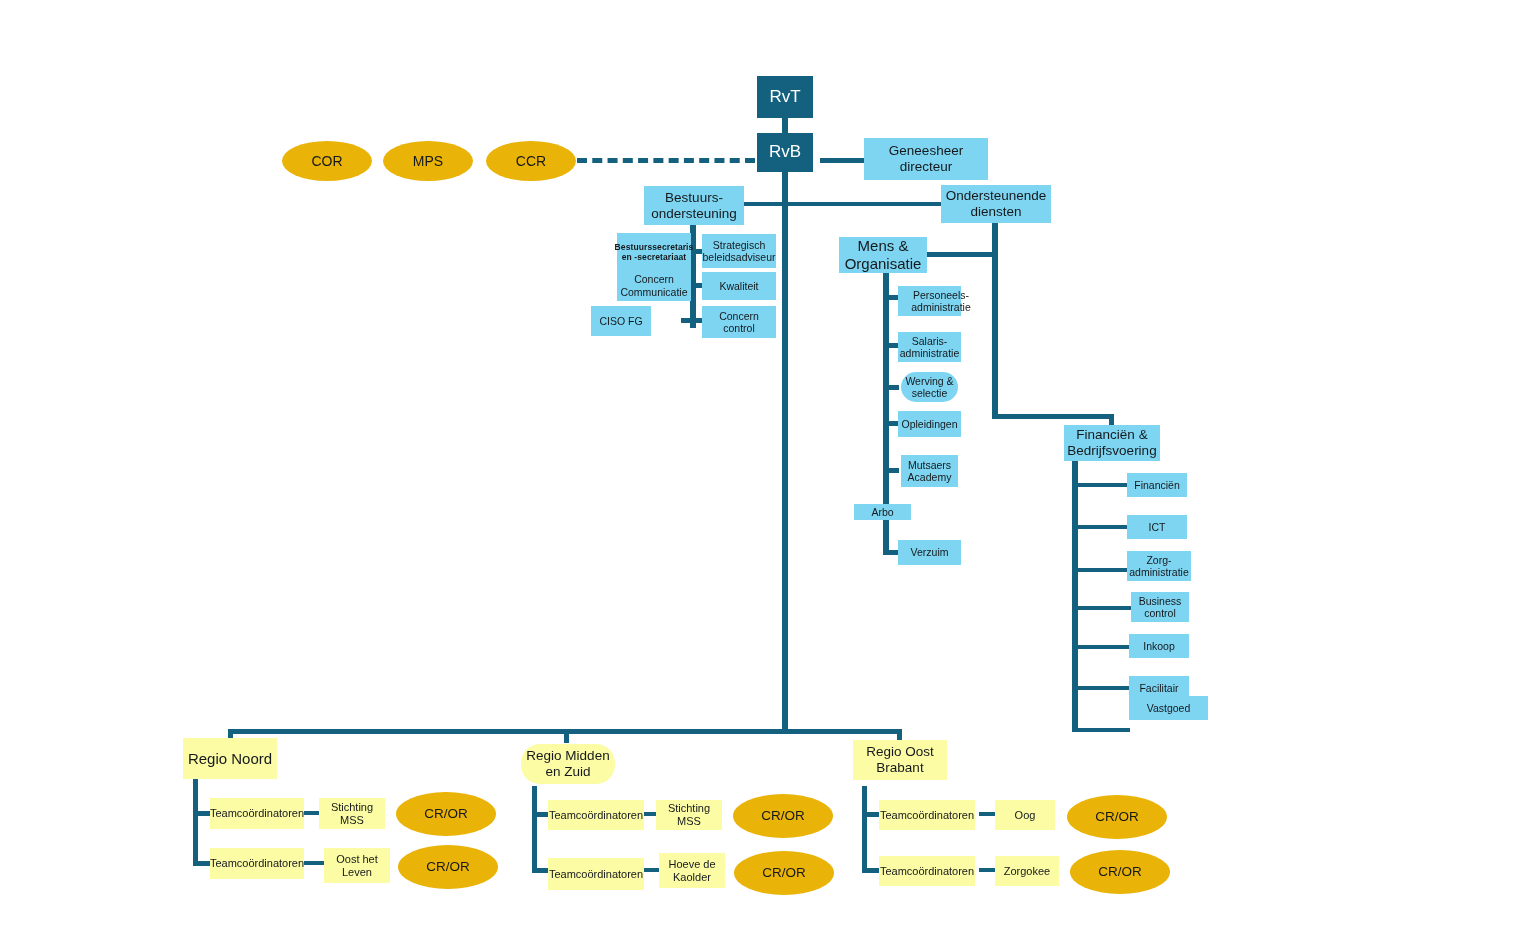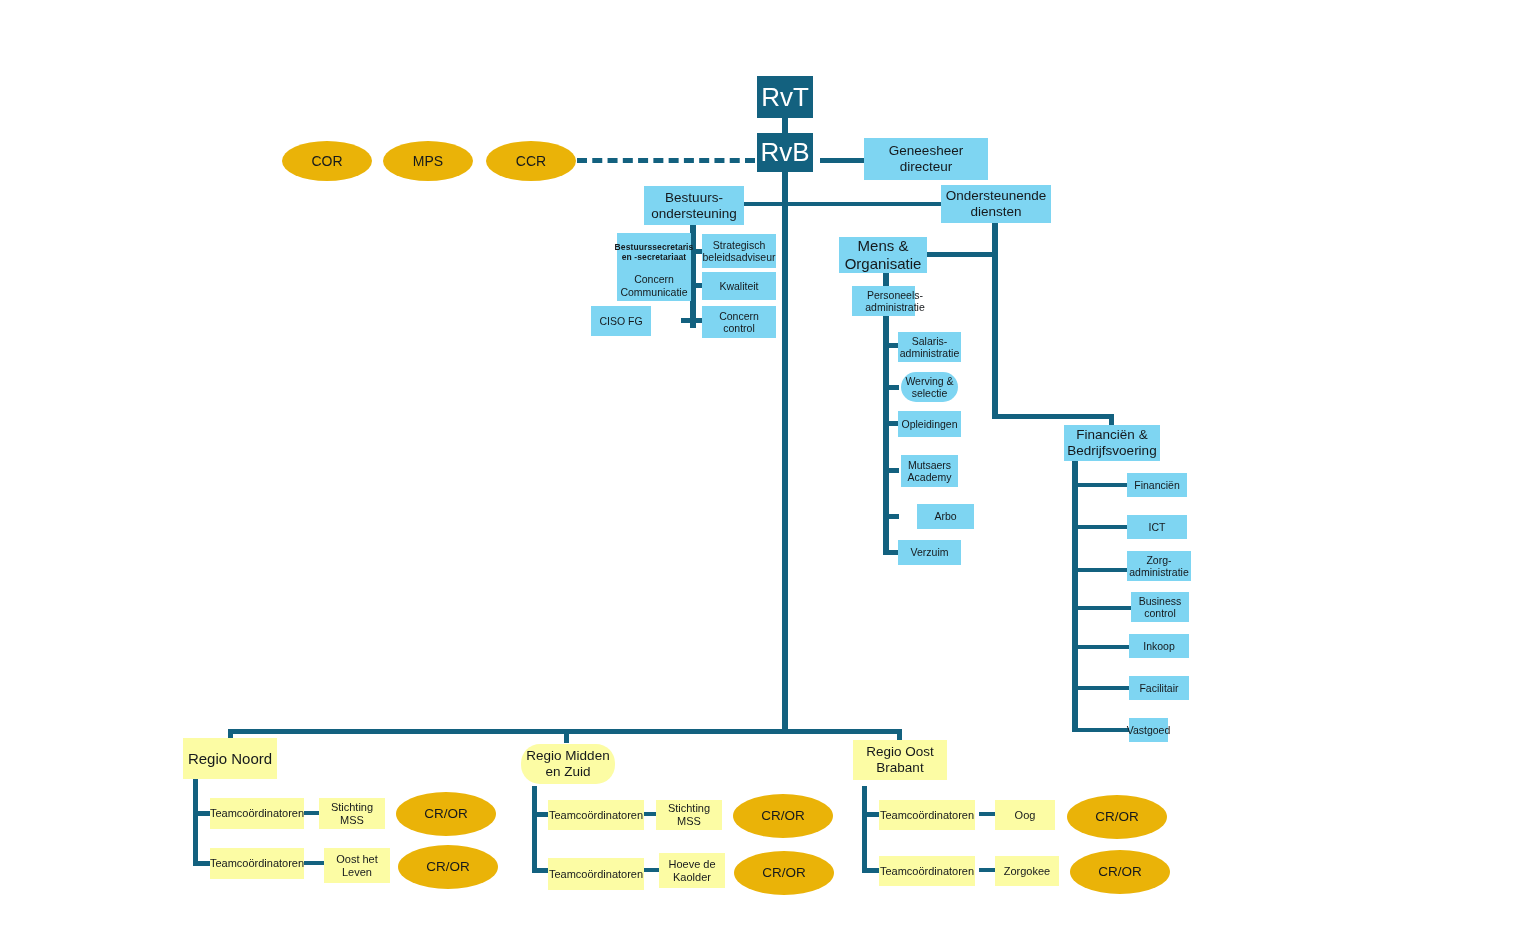--- a/index.html
+++ b/index.html
@@ -50,21 +50,21 @@
     background: #7ed5f2;
   }
   .n-yellow {
     background: #fcfca4;
   }
   .n-green {
     background: #eab308;
     border-radius: 50%;
   }
 
-  .fs-top   { font-size: 26px; }
+  .fs-top   { font-size: 17px; }
   .fs-big   { font-size: 15px; }
   .fs-mid   { font-size: 13.5px; }
   .fs-xs    { font-size: 10.5px; }
   .fs-tiny  { font-size: 8.5px; font-weight: 600; letter-spacing: .1px;}
   .fs-ell   { font-size: 14px; }
   .fs-team  { font-size: 11px; }
 </style>
 </head>
 <body>
 
@@ -149,37 +149,37 @@
   <div class="node n-blue fs-xs" style="left:591px; top:306px; width:60px; height:30px;">CISO   FG</div>
 
   <div class="node n-blue fs-xs" style="left:702px; top:234px; width:74px; height:34px;">Strategisch beleidsadviseur</div>
   <div class="node n-blue fs-xs" style="left:702px; top:272px; width:74px; height:28px;">Kwaliteit</div>
   <div class="node n-blue fs-xs" style="left:702px; top:306px; width:74px; height:32px;">Concern control</div>
 
   <div class="node n-blue fs-mid" style="left:941px; top:185px; width:110px; height:38px;">Ondersteunende diensten</div>
 
   <div class="node n-blue fs-big" style="left:839px; top:237px; width:88px; height:36px;">Mens &amp; Organisatie</div>
 
-  <div class="node n-blue fs-xs" style="left:852px; top:286px; width:63px; height:30px;padding-left:26px;">Personeels-administratie</div>
+  <div class="node n-blue fs-xs" style="left:898px; top:286px; width:63px; height:30px;padding-left:26px;">Personeels-administratie</div>
   <div class="node n-blue fs-xs" style="left:898px; top:332px; width:63px; height:30px;">Salaris-administratie</div>
   <div class="node n-blue fs-xs" style="left:901px; top:372px; width:57px; height:30px;border-radius:15px;">Werving &amp; selectie</div>
   <div class="node n-blue fs-xs" style="left:898px; top:411px; width:63px; height:26px;">Opleidingen</div>
   <div class="node n-blue fs-xs" style="left:901px; top:455px; width:57px; height:32px;">Mutsaers Academy</div>
-  <div class="node n-blue fs-xs" style="left:917px; top:504px; width:57px; height:25px;">Arbo</div>
+  <div class="node n-blue fs-xs" style="left:854px; top:504px; width:57px; height:16px;">Arbo</div>
   <div class="node n-blue fs-xs" style="left:898px; top:540px; width:63px; height:25px;">Verzuim</div>
 
   <div class="node n-blue fs-mid" style="left:1064px; top:425px; width:96px; height:36px;">Financiën &amp; Bedrijfsvoering</div>
 
   <div class="node n-blue fs-xs" style="left:1127px; top:473px; width:60px; height:24px;">Financiën</div>
   <div class="node n-blue fs-xs" style="left:1127px; top:515px; width:60px; height:24px;">ICT</div>
   <div class="node n-blue fs-xs" style="left:1127px; top:551px; width:64px; height:30px;">Zorg-administratie</div>
   <div class="node n-blue fs-xs" style="left:1131px; top:592px; width:58px; height:30px;">Business control</div>
   <div class="node n-blue fs-xs" style="left:1129px; top:634px; width:60px; height:24px;">Inkoop</div>
   <div class="node n-blue fs-xs" style="left:1129px; top:676px; width:60px; height:24px;">Facilitair</div>
-  <div class="node n-blue fs-xs" style="left:1129px; top:718px; width:39px; height:24px;text-align:center;">Vastgoed</div>
+  <div class="node n-blue fs-xs" style="left:1129px; top:696px; width:79px; height:24px;text-align:center;">Vastgoed</div>
 
   <div class="node n-yellow fs-big" style="left:183px; top:738px; width:94px; height:41px;">Regio Noord</div>
   <div class="node n-yellow fs-team" style="left:210px; top:798px; width:94px; height:31px;">Teamcoördinatoren</div>
   <div class="node n-yellow fs-team" style="left:319px; top:798px; width:66px; height:31px;">Stichting MSS</div>
   <div class="node n-green fs-mid" style="left:396px; top:792px; width:100px; height:44px;">CR/OR</div>
 
   <div class="node n-yellow fs-team" style="left:210px; top:848px; width:94px; height:31px;">Teamcoördinatoren</div>
   <div class="node n-yellow fs-team" style="left:324px; top:848px; width:66px; height:35px;">Oost het Leven</div>
   <div class="node n-green fs-mid" style="left:398px; top:845px; width:100px; height:44px;">CR/OR</div>
 

